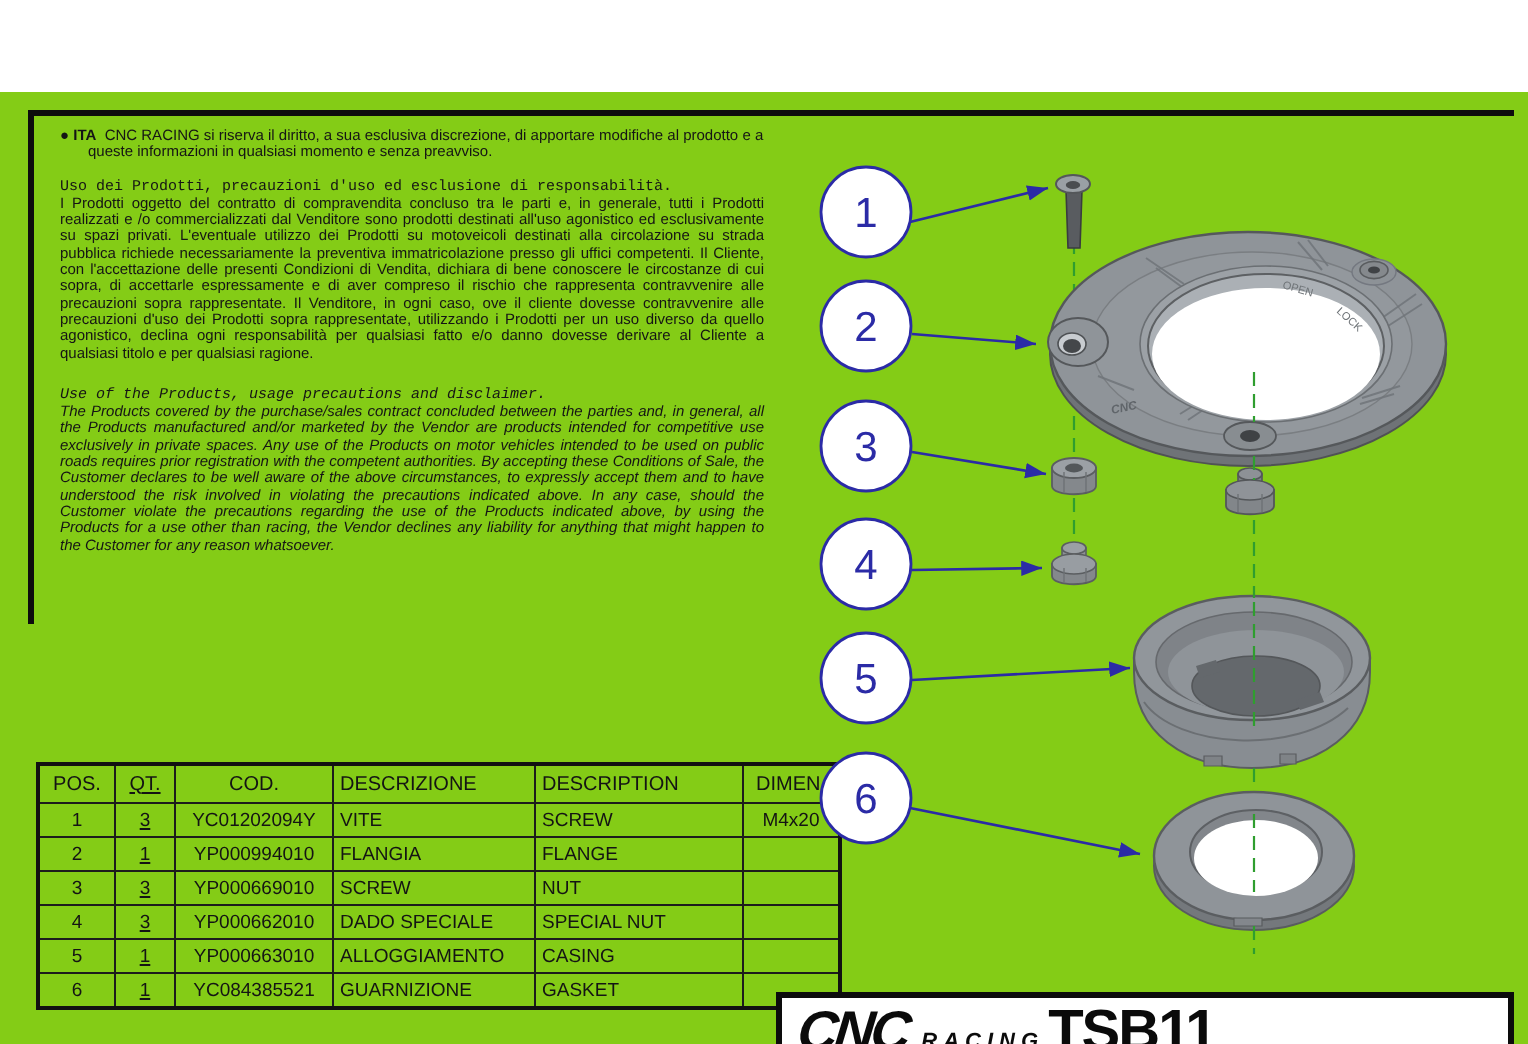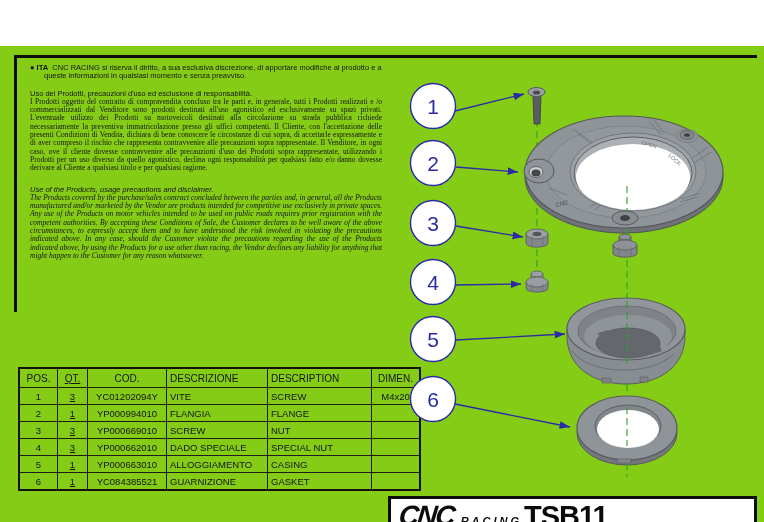--- a/index.html
+++ b/index.html
@@ -12,27 +12,27 @@
   #rule-left   { left:14px; top:9px;  width:3px;  height:257px; }
   #rule-bottom { left:17px; top:493px; width:740px; height:3px; }
 
   
   #disclaimer {
     position:absolute; left:30px; top:18px; width:352px;
     font-size:7.5px; line-height:8.3px; color:#151515;
   }
   #disclaimer p { margin:0 0 9px 0; }
   #disclaimer .hang { padding-left:14px; text-indent:-14px; }
-  #disclaimer .body-just { text-align:justify; margin-bottom:13px;font-family:Liberation Serif, serif; }
-  #disclaimer .heading { margin:0; }
+  #disclaimer .body-just { text-align:justify; margin-bottom:13px; }
+  #disclaimer .heading { margin:0;font-family:Liberation Mono, monospace; }
   #disclaimer .eng { font-style:italic; }
 
   
   #parts-table {
-    position:absolute; left:18px; top:321px;
+    position:absolute; left:18px; top:335px;
     border-collapse:collapse; table-layout:fixed; width:370px;
     font-size:9.5px; color:#141414;
   }
   #parts-table th, #parts-table td {
     border:1px solid #1c1c1c; padding:0 3px; height:16px;
     white-space:nowrap; overflow:hidden; font-weight:normal;
   }
   #parts-table thead th { height:18px; font-size:10px; text-align:center; }
   #parts-table { border:2px solid #111; }
   #parts-table .c0 { width:31px; text-align:center; }

